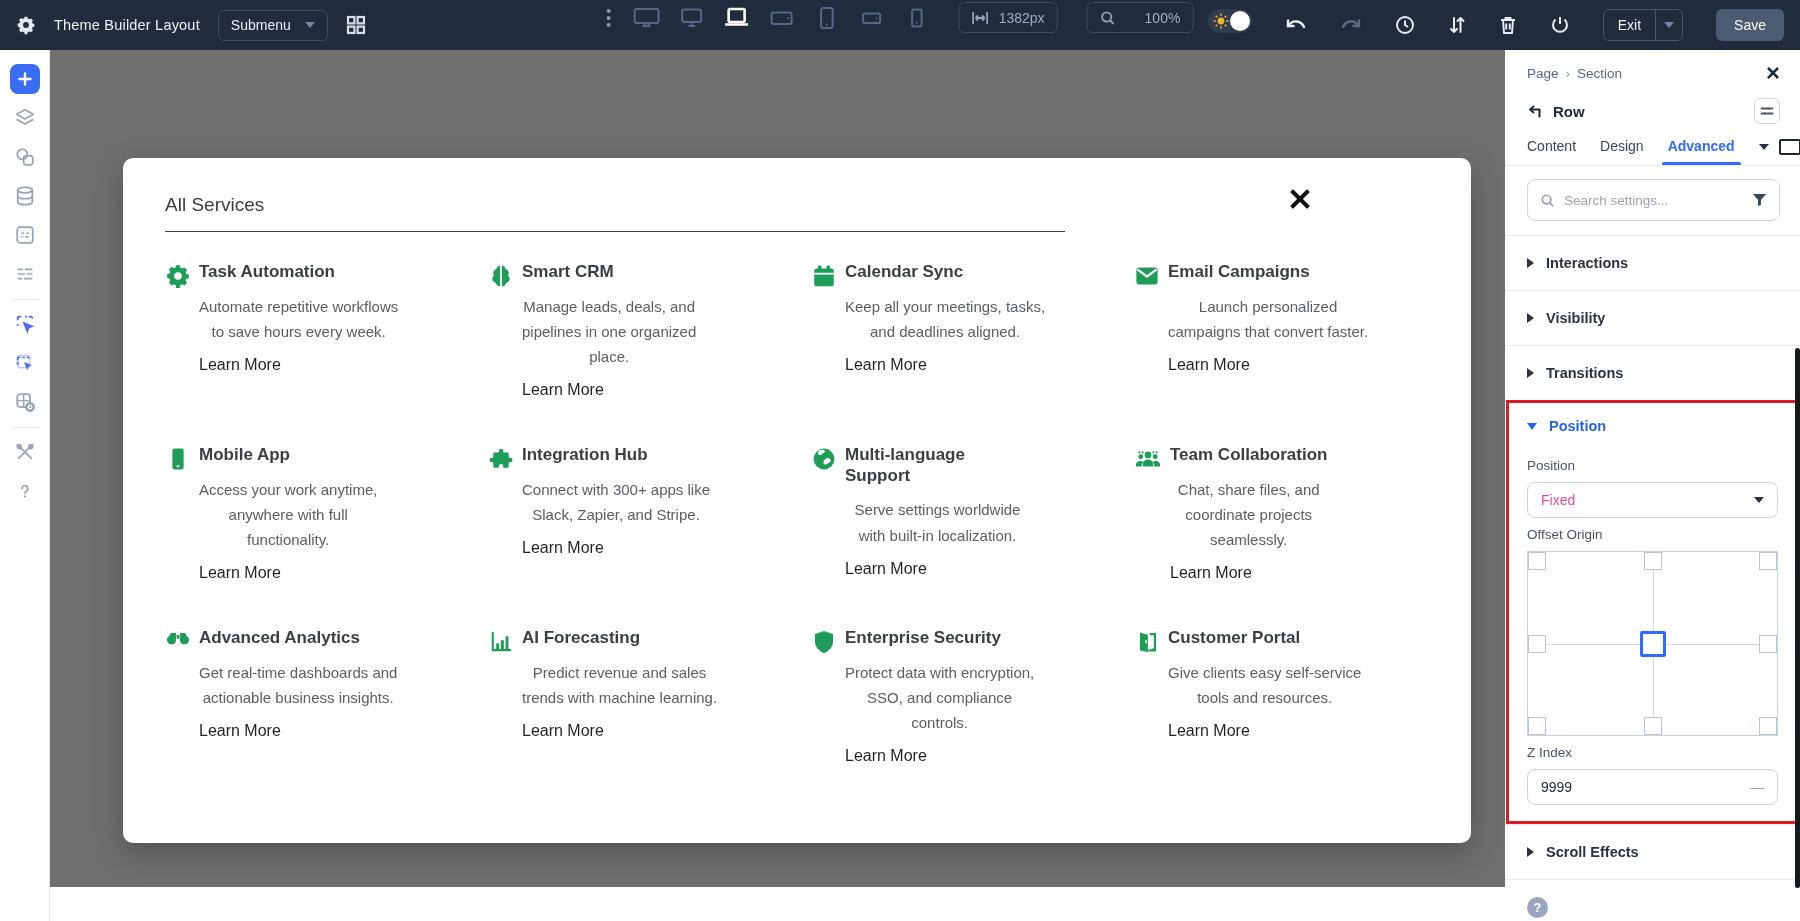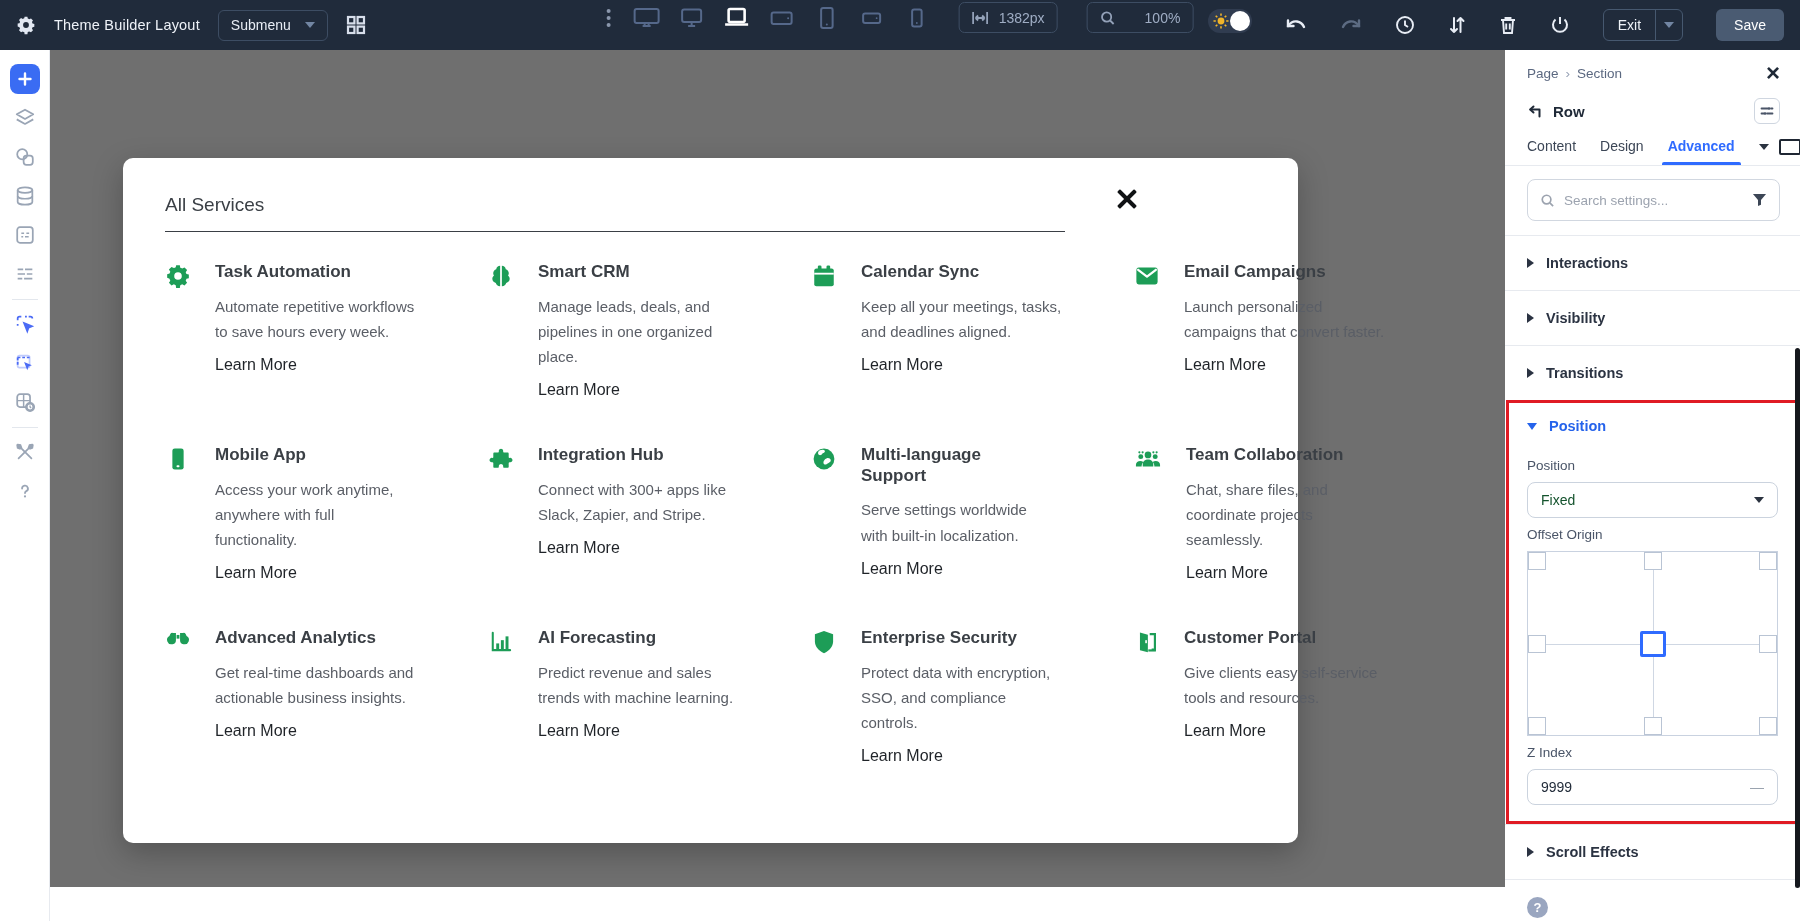--- a/index.html
+++ b/index.html
@@ -40,36 +40,36 @@
     border-right:1px solid #e7eaef; z-index:40; display:flex; flex-direction:column; align-items:center; }
   .sb-plus { width:30px; height:30px; margin-top:14px; border-radius:8px; background:#3a6cf3;
     display:flex; align-items:center; justify-content:center; cursor:pointer; }
   .sb-icon { width:30px; height:30px; margin-top:9px; display:flex; align-items:center;
     justify-content:center; color:#9aa5b5; cursor:pointer; }
   .sb-icon.blue { color:#4b6bf5; }
   .sb-div { width:26px; height:1px; background:#e3e7ed; margin-top:10px; }
 
   
   .canvas { position:absolute; left:50px; top:50px; width:1455px; height:837px; background:#6f6f6f; }
-  .modal { position:absolute; left:73px; top:108px; width:1175px; height:685px; background:#ffffff;
+  .modal { position:absolute; left:73px; top:108px; width:1348px; height:685px; background:#ffffff;
     border-radius:10px; box-shadow:0 10px 30px rgba(0,0,0,.25); }
   .modal-head { position:relative; padding:36px 42px 0 42px; }
   .modal-title { font-size:19px; color:#3a3f45; }
   .modal-rule { width:900px; height:1px; background:#3a3f45; margin-top:15px; }
   .modal-close { position:absolute; right:158px; top:28px; width:26px; height:26px; cursor:pointer; }
   .modal-close i { position:absolute; left:1px; top:11px; width:24px; height:4px; background:#101214; border-radius:1px; }
   .modal-close i:nth-child(1){ transform:rotate(45deg); }
   .modal-close i:nth-child(2){ transform:rotate(-45deg); }
 
   .svc-grid { display:grid; grid-template-columns:repeat(4, 323px); grid-auto-rows:183px;
     padding:30px 0 0 42px; }
-  .svc-card { display:flex; gap:24px; }
+  .svc-card { display:flex; gap:8px; }
   .svc-ico { flex:0 0 26px; height:26px; margin-top:1px; }
   .svc-title { font-size:17px; font-weight:700; color:#3a3f45; max-width:185px; line-height:1.22; margin-bottom:11px; }
-  .svc-desc { font-size:15px; color:#5a5e66; line-height:1.68; white-space:pre-line; margin-bottom:12px; }
+  .svc-desc { font-size:15px; color:#5a5e66; line-height:1.68; white-space:pre-line; margin-bottom:12px;text-align:center; }
   .svc-link { font-size:16px; color:#1f2328; cursor:pointer; display:inline-block; }
 
   
   .panel { position:absolute; right:0; top:50px; width:295px; height:871px; background:#ffffff; z-index:45; }
   .p-breadcrumb { display:flex; align-items:center; padding:14px 20px 0 22px; font-size:13.5px; color:#5b6880; }
   .p-breadcrumb .sep { margin:0 7px; color:#98a3b6; }
   .p-close { margin-left:auto; font-size:24px; line-height:18px; color:#1f2937; font-weight:700; cursor:pointer; }
   .p-titlerow { display:flex; align-items:center; gap:10px; padding:16px 20px 0 22px; }
   .p-title { font-size:15px; font-weight:700; color:#1f2937; }
   .p-minibtn { margin-left:auto; width:26px; height:26px; border:1px solid #cfd6e0; border-radius:6px;
@@ -96,21 +96,21 @@
   .tri-r { width:0; height:0; border-top:5px solid transparent; border-bottom:5px solid transparent;
     border-left:7px solid #2b3342; }
   .tri-d { width:0; height:0; border-left:5px solid transparent; border-right:5px solid transparent;
     border-top:7px solid #2563eb; }
 
   .pos-highlight { border:3px solid #e01b24; margin:0 1px; padding:0 18px 16px 18px; background:#ffffff; }
   .pos-head { display:flex; align-items:center; gap:12px; height:46px; font-size:14.5px;
     font-weight:700; color:#2563eb; cursor:pointer; }
   .fld-label { font-size:13.5px; color:#4a5568; margin-top:9px; }
   .fld-select { margin-top:9px; height:36px; border:1px solid #cbd3de; border-radius:8px;
-    display:flex; align-items:center; padding:0 13px; font-size:14px; color:#14532d; cursor:pointer; }
+    display:flex; align-items:center; padding:0 13px; font-size:14px; color:#ec4899; cursor:pointer; }
   .fld-select .dk-caret { margin-left:auto; }
   .origin { position:relative; margin-top:9px; height:185px; border:1px solid #c9d2e0; background:#ffffff; }
   .origin .vline { position:absolute; left:50%; top:0; width:1px; height:100%; background:#cfd7e3; }
   .origin .hline { position:absolute; top:50%; left:0; height:1px; width:100%; background:#cfd7e3; }
   .anchor { position:absolute; width:18px; height:18px; background:#ffffff; border:1.5px solid #b9c4d4; cursor:pointer; }
   .anchor.center { width:26px; height:26px; border:3px solid #2f6bff; border-radius:2px; }
   .fld-input { margin-top:9px; height:36px; border:1px solid #cbd3de; border-radius:8px;
     display:flex; align-items:center; padding:0 13px; }
   .fld-input input { border:none; outline:none; flex:1; font-size:14px; color:#1f2937;
     font-family:"Liberation Sans",sans-serif; }

